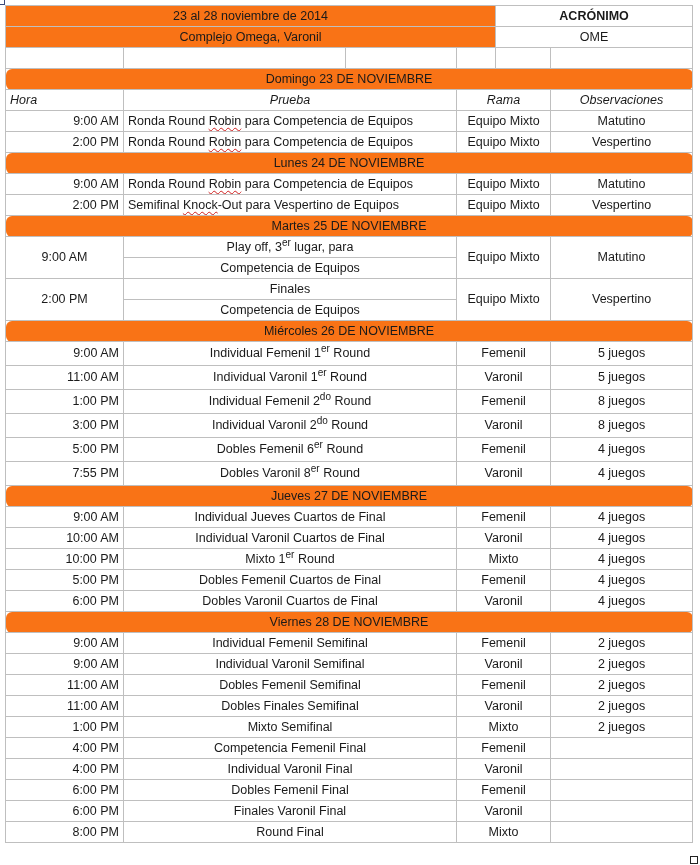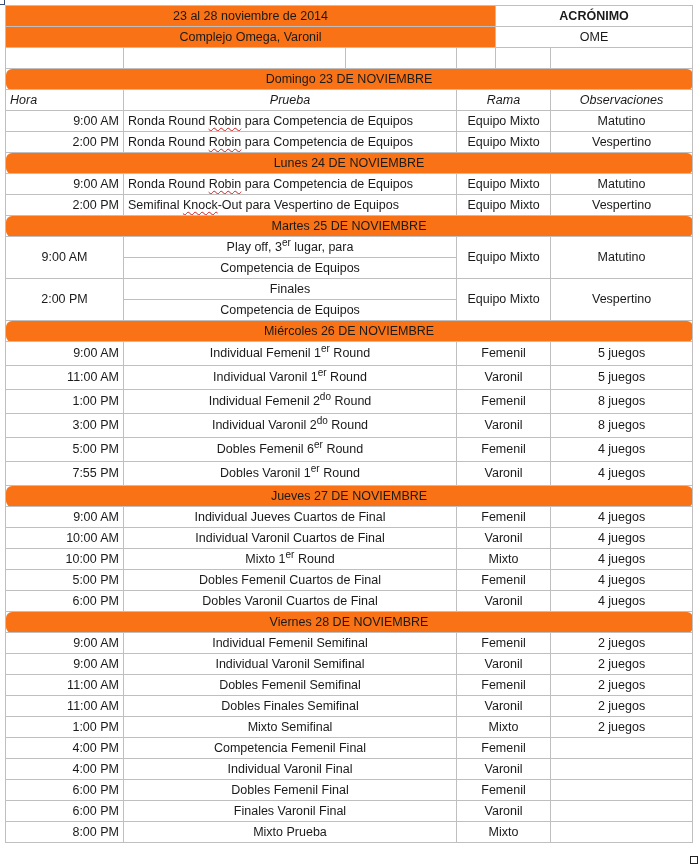--- a/index.html
+++ b/index.html
@@ -136,21 +136,21 @@
         <td class="c">8 juegos</td>
       </tr>
       <tr class="tall">
         <td class="r">5:00 PM</td>
         <td colspan="2" class="c"><span>Dobles Femenil 6</span><sup><span>er</span></sup><span> Round</span></td>
         <td colspan="2" class="c">Femenil</td>
         <td class="c">4 juegos</td>
       </tr>
       <tr class="tall">
         <td class="r">7:55 PM</td>
-        <td colspan="2" class="c"><span>Dobles Varonil 1</span><sup><span>er</span></sup><span> Round</span></td>
+        <td colspan="2" class="c"><span>Dobles Varonil 8</span><sup><span>er</span></sup><span> Round</span></td>
         <td colspan="2" class="c">Varonil</td>
         <td class="c">4 juegos</td>
       </tr>
       <tr class="day">
         <td colspan="6" class="y">Jueves 27 DE NOVIEMBRE</td>
       </tr>
       <tr>
         <td class="r">9:00 AM</td>
         <td colspan="2" class="c"><span>Individual Jueves Cuartos de Final</span></td>
         <td colspan="2" class="c">Femenil</td>
@@ -232,20 +232,20 @@
         <td class="c"></td>
       </tr>
       <tr>
         <td class="r">6:00 PM</td>
         <td colspan="2" class="c"><span>Finales Varonil Final</span></td>
         <td colspan="2" class="c">Varonil</td>
         <td class="c"></td>
       </tr>
       <tr>
         <td class="r">8:00 PM</td>
-        <td colspan="2" class="c"><span>Mixto Prueba</span></td>
+        <td colspan="2" class="c"><span>Round Final</span></td>
         <td colspan="2" class="c">Mixto</td>
         <td class="c"></td>
       </tr>
     </tbody>
 </table>
 
 <div class="end-mark"></div>
 
 </body></html>

